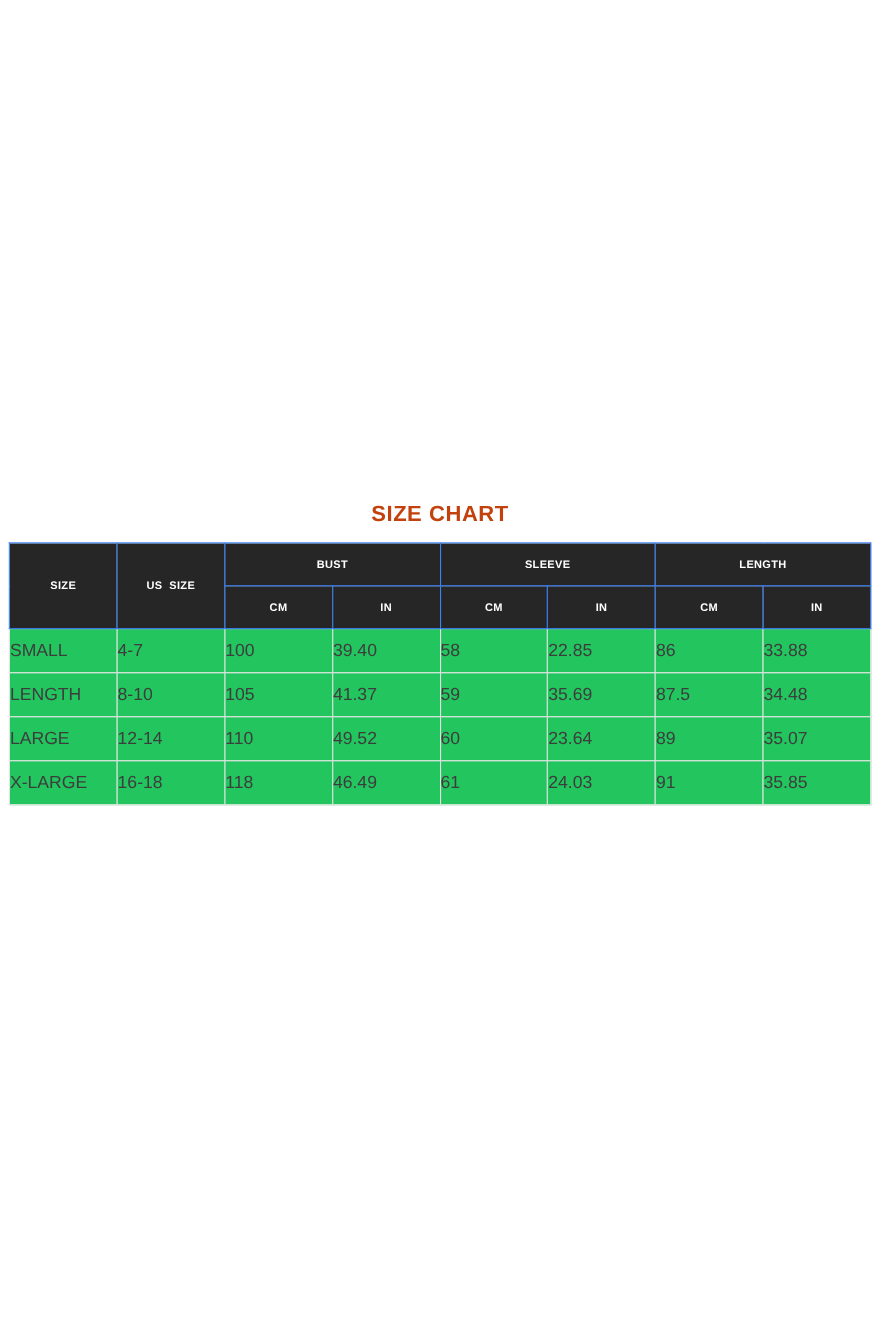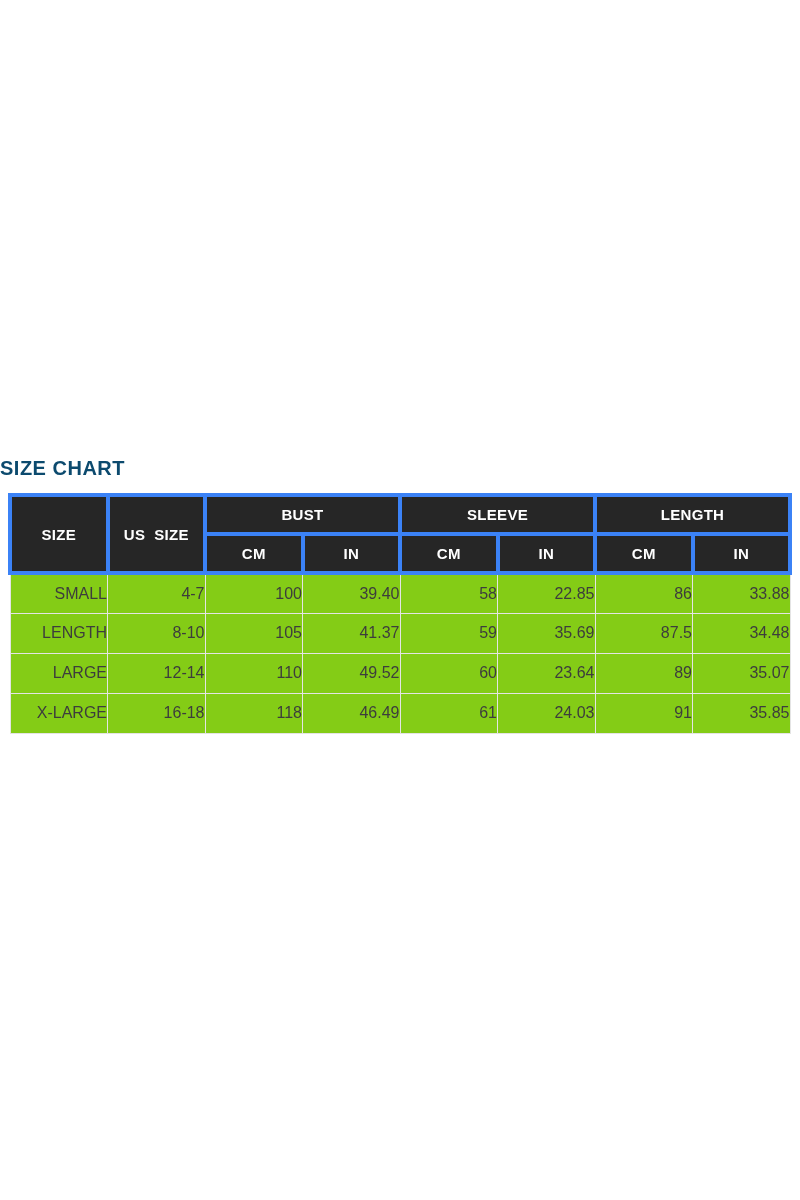--- a/index.html
+++ b/index.html
@@ -5,50 +5,51 @@
   * { box-sizing: border-box; margin: 0; padding: 0; }
   html, body {
     width: 800px; height: 1200px;
     background: #ffffff;
     font-family: "Liberation Sans", "DejaVu Sans", sans-serif;
   }
   .chart-wrap {
     padding-top: 457px;
   }
   .chart-title {
+    text-align: center;
     font-size: 20px;
     font-weight: bold;
-    color: #0c4a6e;
+    color: #c2410c;
     letter-spacing: 0.5px;
     margin-bottom: 13px;
   }
   table.size-table {
     width: 784px;
     margin: 0 auto;
     border-collapse: collapse;
     table-layout: fixed;
   }
   table.size-table col { width: 12.5%; }
   thead th {
     background: #262626;
     color: #ffffff;
-    font-size: 15px;
+    font-size: 10px;
     font-weight: bold;
     text-align: center;
     vertical-align: middle;
-    border: 4px solid #3b82f6;
+    border: 1px solid #3b82f6;
     height: 39px;
     white-space: pre;
     letter-spacing: 0.3px;
   }
   tbody td {
-    background: #84cc16;
+    background: #22c55e;
     color: #3d3d3d;
     font-size: 16px;
-    text-align: right;
+    text-align: left;
     vertical-align: middle;
     border: 1px solid #e4e4e4;
     height: 40px;
     white-space: pre;
   }
 </style>
 </head>
 <body>
 
 <div class="chart-wrap">

